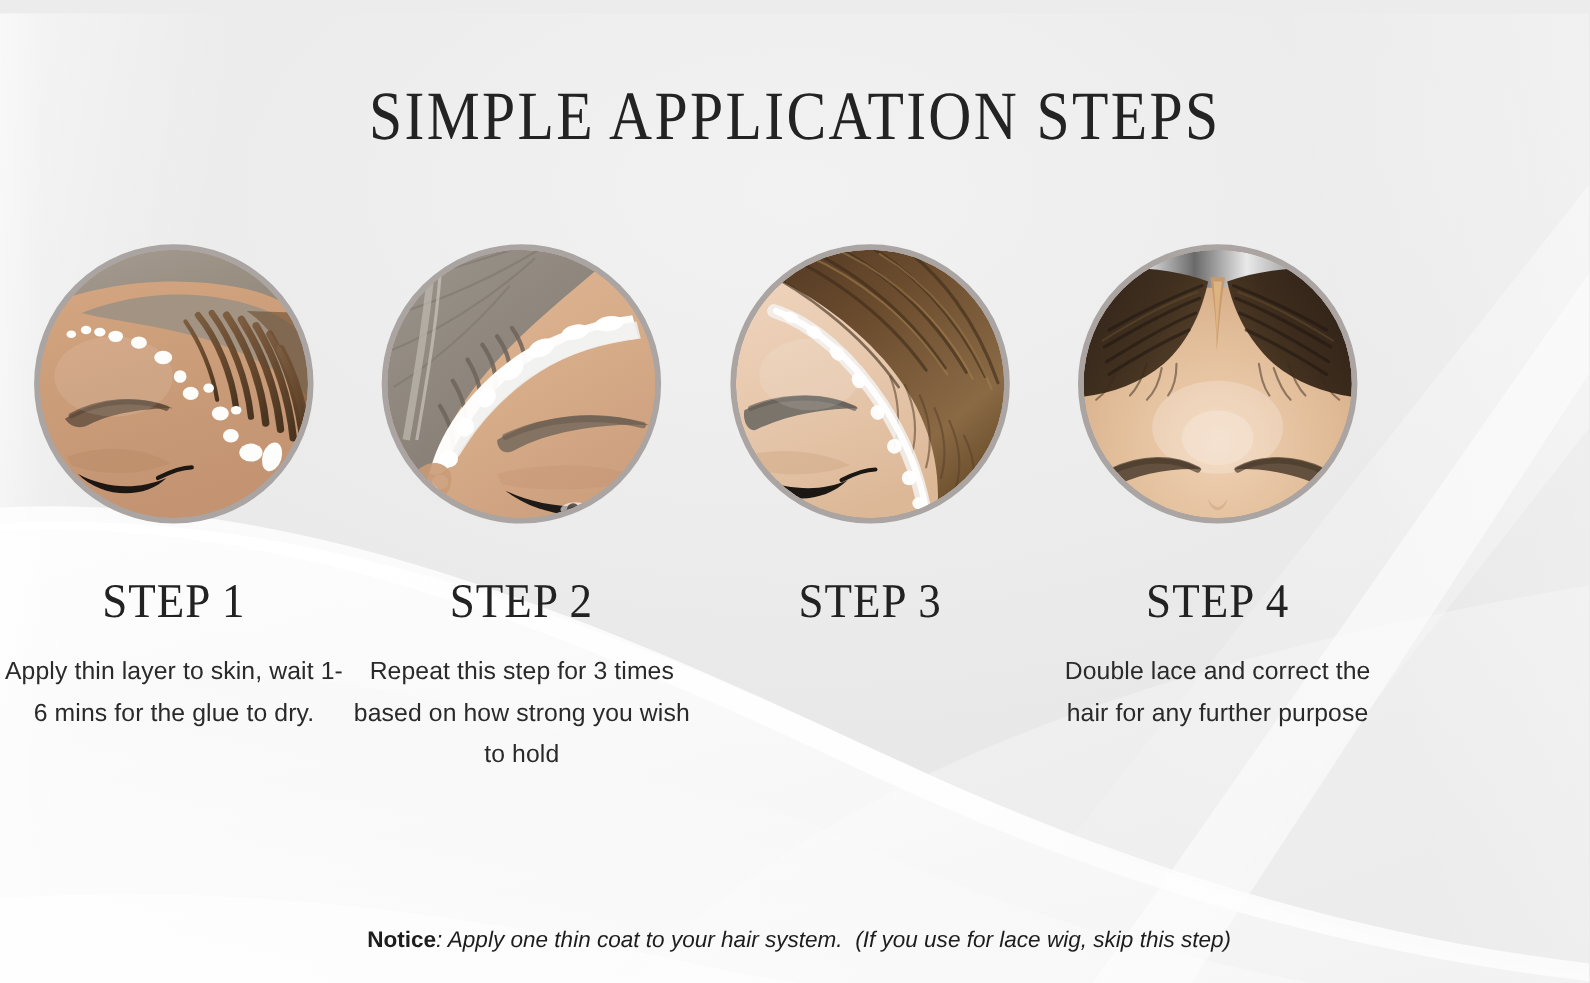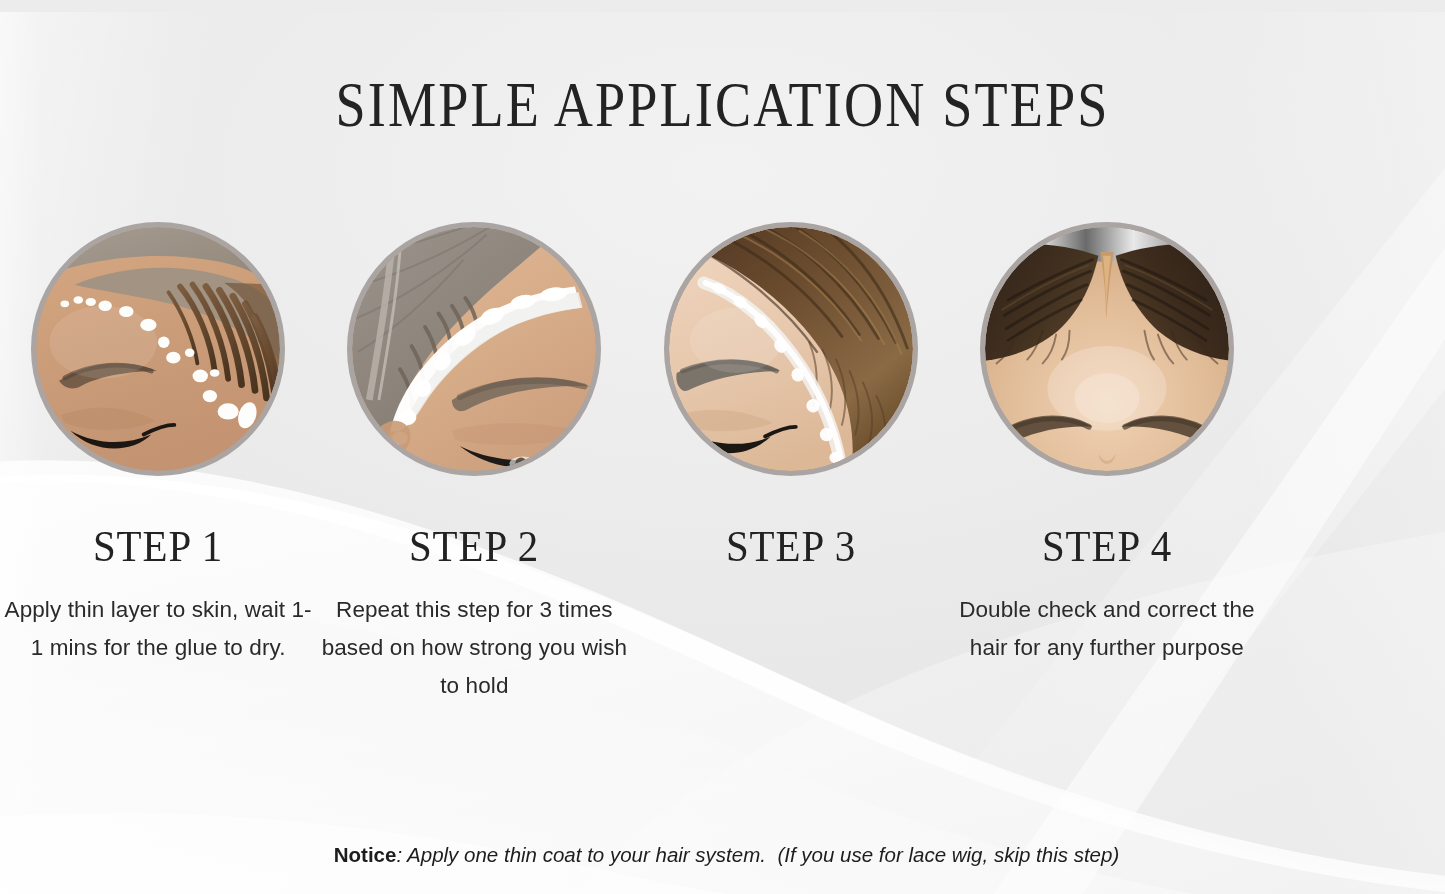--- a/index.html
+++ b/index.html
@@ -255,21 +255,21 @@
                 <ellipse cx="200" cy="192" rx="11" ry="8.5"></ellipse>
                 <ellipse cx="220" cy="196" rx="9" ry="14" transform="rotate(18 220 196)"></ellipse>
               </g>
 
               <ellipse cx="70" cy="120" rx="56" ry="38" fill="#ffffff" opacity="0.10"></ellipse>
             </g>
           </svg>
         </div>
       </div>
       <div class="step-title">STEP 1</div>
-      <div class="step-desc">Apply thin layer to skin, wait 1-1 mins for the glue to dry.</div>
+      <div class="step-desc">Apply thin layer to skin, wait 1-6 mins for the glue to dry.</div>
     </div>
 
     <div class="step">
       <div class="photo-ring">
         <div class="photo">
           <svg viewBox="0 0 254 254" xmlns="http://www.w3.org/2000/svg">
             <defs>
               <linearGradient id="s2skin" x1="0.2" y1="0" x2="0.8" y2="1">
                 <stop offset="0%" stop-color="#e0b795"></stop>
                 <stop offset="55%" stop-color="#d6ab88"></stop>
@@ -495,21 +495,21 @@
               <path d="M 236 212 C 206 194, 168 192, 142 208 C 168 206, 204 212, 228 226 C 236 230, 240 218, 236 212 Z" fill="#5c4a39" opacity="0.95"></path>
               <path d="M 26 210 C 54 196, 86 196, 108 208" stroke="#4a3a2c" stroke-width="6" fill="none" opacity="0.7" stroke-linecap="round"></path>
               <path d="M 228 210 C 200 196, 168 196, 146 208" stroke="#4a3a2c" stroke-width="6" fill="none" opacity="0.7" stroke-linecap="round"></path>
 
               <path d="M 118 236 C 124 246, 130 246, 136 236 C 134 250, 120 250, 118 236 Z" fill="#c1936c" opacity="0.35"></path>
             </g>
           </svg>
         </div>
       </div>
       <div class="step-title">STEP 4</div>
-      <div class="step-desc">Double check and correct the hair for any further purpose</div>
+      <div class="step-desc">Double lace and correct the hair for any further purpose</div>
     </div>
 
   </div>
 
   <div class="notice">
     <span class="lead">Notice</span><span class="body">: </span><span class="body">Apply one thin coat to your hair system.</span><span class="paren">&nbsp;&nbsp;</span><span class="paren">(If you use for lace wig, skip this step)</span>
   </div>
 
 </div>
 

